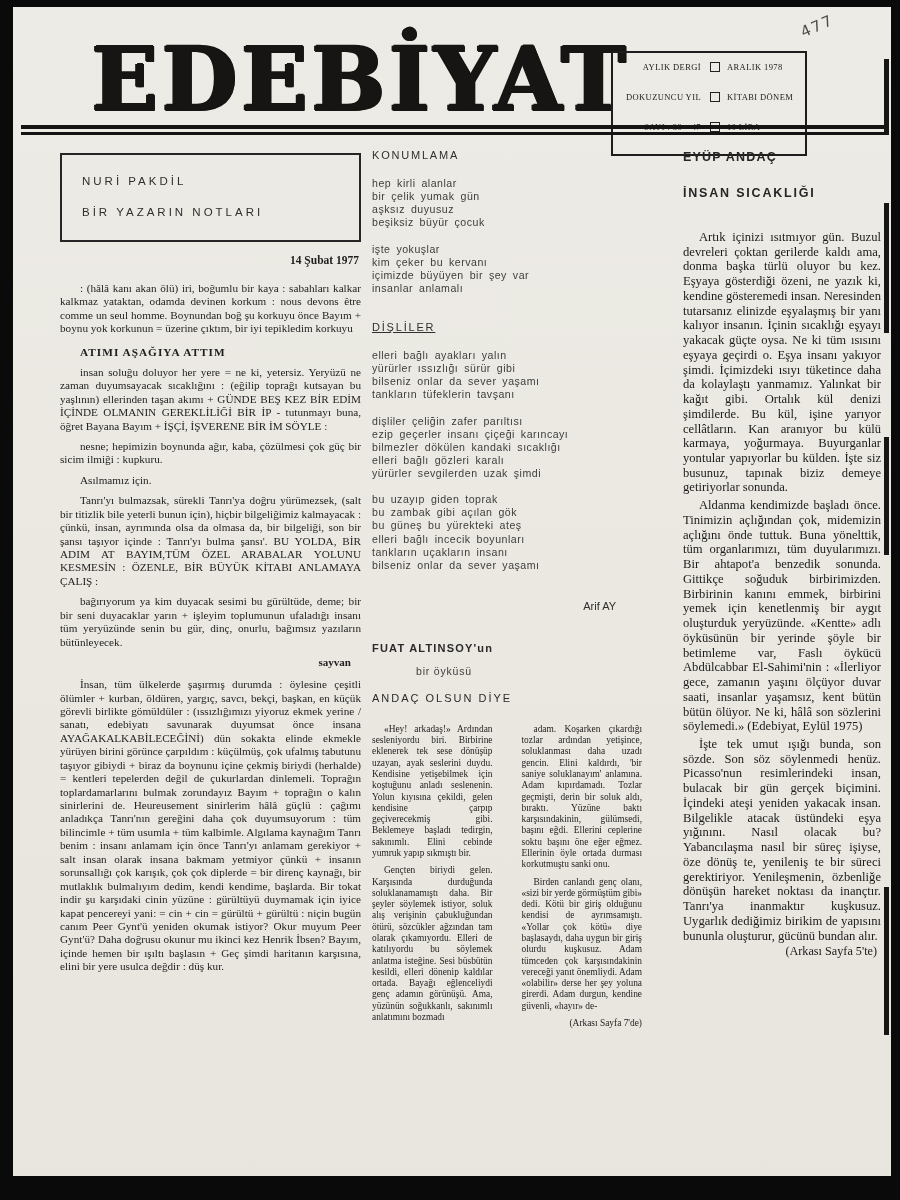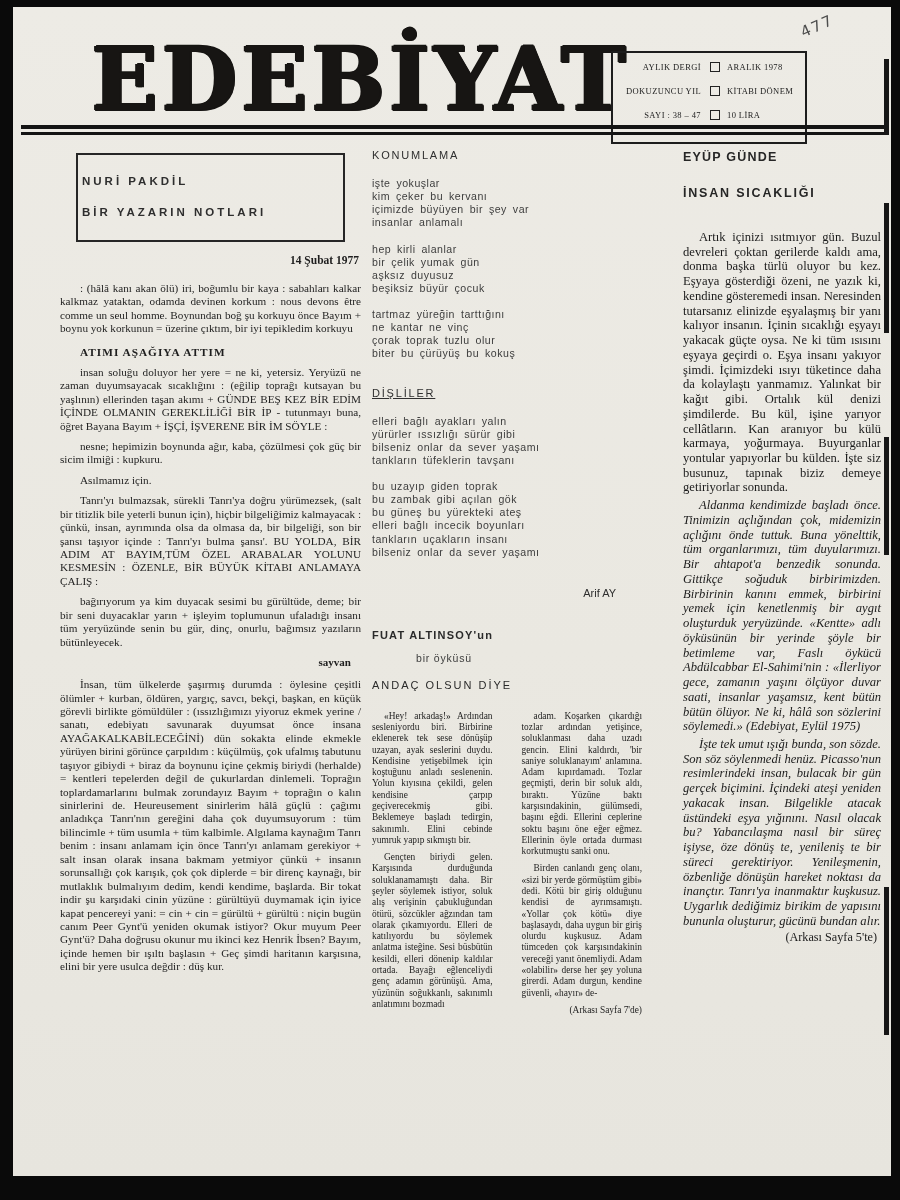--- a/index.html
+++ b/index.html
@@ -27,38 +27,38 @@
     position:absolute; left:78px; top:24px; margin:0;
     font-family:"DejaVu Serif", serif; font-weight:bold;
     font-size:87px; line-height:1.12; letter-spacing:4px; color:#171513;
     text-shadow: 2px 0 currentColor, -1px 0 currentColor, 0 1px currentColor,
                  2px 1px currentColor, 1px -1px currentColor;
     text-align: right;
   }
   .infobox {
     position:absolute; left:598px; top:44px; width:182px;
     border:2px solid #1d1d1d; padding:9px 6px 22px 4px;
-    display:flex; flex-direction:column; gap:14px;
+    display:flex; flex-direction:column; gap:20px;
   }
   .inforow { display:flex; align-items:center;
     font-size:8.5px; letter-spacing:0.4px; color:#222; }
   .inforow .l { width:84px; text-align:right; }
   .cb { width:8px; height:8px; border:1.5px solid #222; margin:0 7px 0 9px; flex:none; }
   .inforow .r { flex:1; }
 
   .rule {
     position:absolute; left:8px; right:6px; top:118px; height:3px;
     border-top:4px solid #141414; border-bottom:3px solid #141414;
   }
 
   
   .col-left { position:absolute; left:47px; top:146px; width:301px; color:#1e1e1e; }
-  .author-box { border:2px solid #262626; padding:20px 4px 22px; margin:0 16px 12px;
+  .author-box { border:2px solid #262626; padding:20px 20px 22px; margin:0 0 12px;
     font-family:"Liberation Sans", sans-serif; font-size:11.5px;
-    letter-spacing:3px; color:#2e2e2e;font-weight:bold; }
+    letter-spacing:3px; color:#2e2e2e; }
   .author-box .ln1 { margin-bottom:19px; }
   .date { text-align:right; font-weight:bold; font-size:11.5px; margin:0 2px 16px 0; }
   .col-left p { font-size:11.2px; line-height:1.2; text-align:justify;
     text-indent:20px; margin:0 0 7px; }
   .inline-head { font-weight:bold; letter-spacing:1px; font-size:11.3px;
     text-indent:20px; margin:10px 0 8px; }
   .sig-right { text-align:right; font-weight:bold; font-size:11px; margin:4px 10px 10px 0; }
 
   
   .col-mid { position:absolute; left:359px; top:142px; width:270px;
@@ -82,21 +82,21 @@
     font-family:"Liberation Serif", serif; color:#1e1e1e; }
 
   
   .col-right { position:absolute; left:670px; top:143px; width:198px; color:#1b1b1b; }
   .rc-author, .rc-title { font-family:"Liberation Sans", sans-serif; font-weight:bold;
     font-size:12.5px; color:#262626; margin:0; }
   .rc-author { letter-spacing:1.2px; margin-bottom:22px; }
   .rc-title  { letter-spacing:1.8px; margin-bottom:30px; }
   .col-right p { font-size:12.6px; line-height:1.17; text-align:justify;
     text-indent:16px; margin:0; }
-  .col-right p + p { margin-top:3px;font-style:italic; }
+  .col-right p + p { margin-top:3px; }
   .rc-cont { text-align:right; font-size:12.2px; padding-right:4px; margin-top:1px; }
 </style>
 </head>
 <body>
 
 <div class="page">
 
   <div class="handwritten">477</div>
 
   <h1 class="masthead">EDEBİYAT</h1>
@@ -133,38 +133,39 @@
     <p>nesne; hepimizin boynunda ağır, kaba, çözülmesi çok güç bir sicim ilmiği : kupkuru.</p>
     <p>Asılmamız için.</p>
     <p>Tanrı'yı bulmazsak, sürekli Tanrı'ya doğru yürümezsek, (salt bir titizlik bile yeterli bunun için), hiçbir bilgeliğimiz kalmayacak : çünkü, insan, ayrımında olsa da olmasa da, bir bilgeliği, son bir şansı taşıyor içinde : Tanrı'yı bulma şansı'. BU YOLDA, BİR ADIM AT BAYIM,TÜM ÖZEL ARABALAR YOLUNU KESMESİN : ÖZENLE, BİR BÜYÜK KİTABI ANLAMAYA ÇALIŞ :</p>
     <p>bağırıyorum ya kim duyacak sesimi bu gürültüde, deme; bir bir seni duyacaklar yarın + işleyim toplumunun ufaladığı insanı tüm yeryüzünde senin bu gür, dinç, onurlu, bağımsız yazıların bütünleyecek.</p>
     <div class="sig-right">sayvan</div>
     <p>İnsan, tüm ülkelerde şaşırmış durumda : öylesine çeşitli ölümler + kurban, öldüren, yargıç, savcı, bekçi, başkan, en küçük görevli birlikte gömüldüler : (ıssızlığımızı yiyoruz ekmek yerine / sanatı, edebiyatı savunarak duyumsat önce insana AYAĞAKALKABİLECEĞİNİ) dün sokakta elinde ekmekle yürüyen birini görünce çarpıldım : küçülmüş, çok ufalmış tabutunu taşıyor gibiydi + biraz da boynunu içine çekmiş biriydi (herhalde) = kentleri tepelerden değil de çukurlardan dinlemeli. Toprağın toplardamarlarını bulmak zorundayız Bayım + toprağın o kalın sinirlerini de. Heureusement sinirlerim hâlâ güçlü : çağımı anladıkça Tanrı'nın gereğini daha çok duyumsuyorum : tüm bilincimle + tüm usumla + tüm kalbimle. Algılama kaynağım Tanrı benim : insanı anlamam için önce Tanrı'yı anlamam gerekiyor + salt insan olarak insana bakmam yetmiyor çünkü + insanın sorunsallığı çok karışık, çok çok diplerde = bir direnç kaynağı, bir mutlaklık bulmalıyım dedim, kendi kendime, başlarda. Bir tokat indir şu karşıdaki cinin yüzüne : gürültüyü duymamak için iyice kapat pencereyi yani: = cin + cin = gürültü + gürültü : niçin bugün canım Peer Gynt'ü yeniden okumak istiyor? Okur muyum Peer Gynt'ü? Daha doğrusu okunur mu ikinci kez Henrik İbsen? Bayım, içinde hemen bir ışıltı başlasın + Geç şimdi haritanın karşısına, elini bir yere usulca değdir : düş kur.</p>
   </section>
 
   <section class="col-mid">
     <div class="poem-title">KONUMLAMA</div>
+    <div class="stanza">hep kirli alanlar
+bir çelik yumak gün
+aşksız duyusuz
+beşiksiz büyür çocuk</div>
     <div class="stanza">işte yokuşlar
 kim çeker bu kervanı
 içimizde büyüyen bir şey var
 insanlar anlamalı</div>
-    <div class="stanza">hep kirli alanlar
-bir çelik yumak gün
-aşksız duyusuz
-beşiksiz büyür çocuk</div>
-    <div class="stanza">tartmaz yüreğin tarttığını
-ne kantar ne vinç
-çorak toprak tuzlu olur
-biter bu çürüyüş bu kokuş</div>
 
     <div class="poem-title second">DİŞLİLER</div>
     <div class="stanza">elleri bağlı ayakları yalın
 yürürler ıssızlığı sürür gibi
 bilseniz onlar da sever yaşamı
 tankların tüfeklerin tavşanı</div>
+    <div class="stanza">dişliler çeliğin zafer parıltısı
+ezip geçerler insanı çiçeği karıncayı
+bilmezler dökülen kandaki sıcaklığı
+elleri bağlı gözleri karalı
+yürürler sevgilerden uzak şimdi</div>
     <div class="stanza">bu uzayıp giden toprak
 bu zambak gibi açılan gök
 bu güneş bu yürekteki ateş
 elleri bağlı incecik boyunları
 tankların uçakların insanı
 bilseniz onlar da sever yaşamı</div>
 
     <div class="poet-sig">Arif AY</div>
 
     <div class="story-head1">FUAT ALTINSOY'un</div>
@@ -178,21 +179,21 @@
       </div>
       <div class="story-col">
         <p>adam. Koşarken çıkardığı tozlar ardından yetişince, soluklanması daha uzadı gencin. Elini kaldırdı, 'bir saniye soluklanayım' anlamına. Adam kıpırdamadı. Tozlar geçmişti, derin bir soluk aldı, bıraktı. Yüzüne baktı karşısındakinin, gülümsedi, başını eğdi. Ellerini ceplerine soktu başını öne eğer eğmez. Ellerinin öyle ortada durması korkutmuştu sanki onu.</p>
         <p>Birden canlandı genç olanı, «sizi bir yerde görmüştüm gibi» dedi. Kötü bir giriş olduğunu kendisi de ayrımsamıştı. «Yollar çok kötü» diye başlasaydı, daha uygun bir giriş olurdu kuşkusuz. Adam tümceden çok karşısındakinin vereceği yanıt önemliydi. Adam «olabilir» derse her şey yoluna girerdi. Adam durgun, kendine güvenli, «hayır» de-</p>
         <div class="story-cont">(Arkası Sayfa 7'de)</div>
       </div>
     </div>
   </section>
 
   <section class="col-right">
-    <div class="rc-author">EYÜP GÜNDE</div>
+    <div class="rc-author">EYÜP ANDAÇ</div>
     <div class="rc-title">İNSAN SICAKLIĞI</div>
     <p>Artık içinizi ısıtmıyor gün. Buzul devreleri çoktan gerilerde kaldı ama, donma başka türlü oluyor bu kez. Eşyaya gösterdiği özeni, ne yazık ki, kendine gösteremedi insan. Neresinden tutarsanız elinizde eşyalaşmış bir yanı kalıyor insanın. İçinin sıcaklığı eşyayı yakacak güçte oysa. Ne ki tüm ısısını eşyaya geçirdi o. Eşya insanı yakıyor şimdi. İçimizdeki ısıyı tüketince daha da kolaylaştı yanmamız. Yalınkat bir kağıt gibi. Ortalık kül denizi şimdilerde. Bu kül, işine yarıyor cellâtların. Kan aranıyor bu külü karmaya, yoğurmaya. Buyurganlar yontular yapıyorlar bu külden. İşte siz busunuz, tapınak biziz demeye getiriyorlar sonunda.</p>
     <p>Aldanma kendimizde başladı önce. Tinimizin açlığından çok, midemizin açlığını önde tuttuk. Buna yönelttik, tüm organlarımızı, tüm duyularımızı. Bir ahtapot'a benzedik sonunda. Gittikçe soğuduk birbirimizden. Birbirinin kanını emmek, birbirini yemek için kenetlenmiş bir aygıt oluşturduk yeryüzünde. «Kentte» adlı öyküsünün bir yerinde şöyle bir betimleme var, Faslı öykücü Abdülcabbar El-Sahimi'nin : «İlerliyor gece, zamanın yaşını ölçüyor duvar saati, insanlar yaşamsız, kent bütün bütün ölüyor. Ne ki, hâlâ son sözlerini söylemedi.» (Edebiyat, Eylül 1975)</p>
     <p>İşte tek umut ışığı bunda, son sözde. Son söz söylenmedi henüz. Picasso'nun resimlerindeki insan, bulacak bir gün gerçek biçimini. İçindeki ateşi yeniden yakacak insan. Bilgelikle atacak üstündeki eşya yığınını. Nasıl olacak bu? Yabancılaşma nasıl bir süreç işiyse, öze dönüş te, yenileniş te bir süreci gerektiriyor. Yenileşmenin, özbenliğe dönüşün hareket noktası da inançtır. Tanrı'ya inanmaktır kuşkusuz. Uygarlık dediğimiz birikim de yapısını bununla oluşturur, gücünü bundan alır.</p>
     <div class="rc-cont">(Arkası Sayfa 5'te)</div>
   </section>
 
   <div class="emark m1"></div>
   <div class="emark m2"></div>
   <div class="emark m3"></div>

